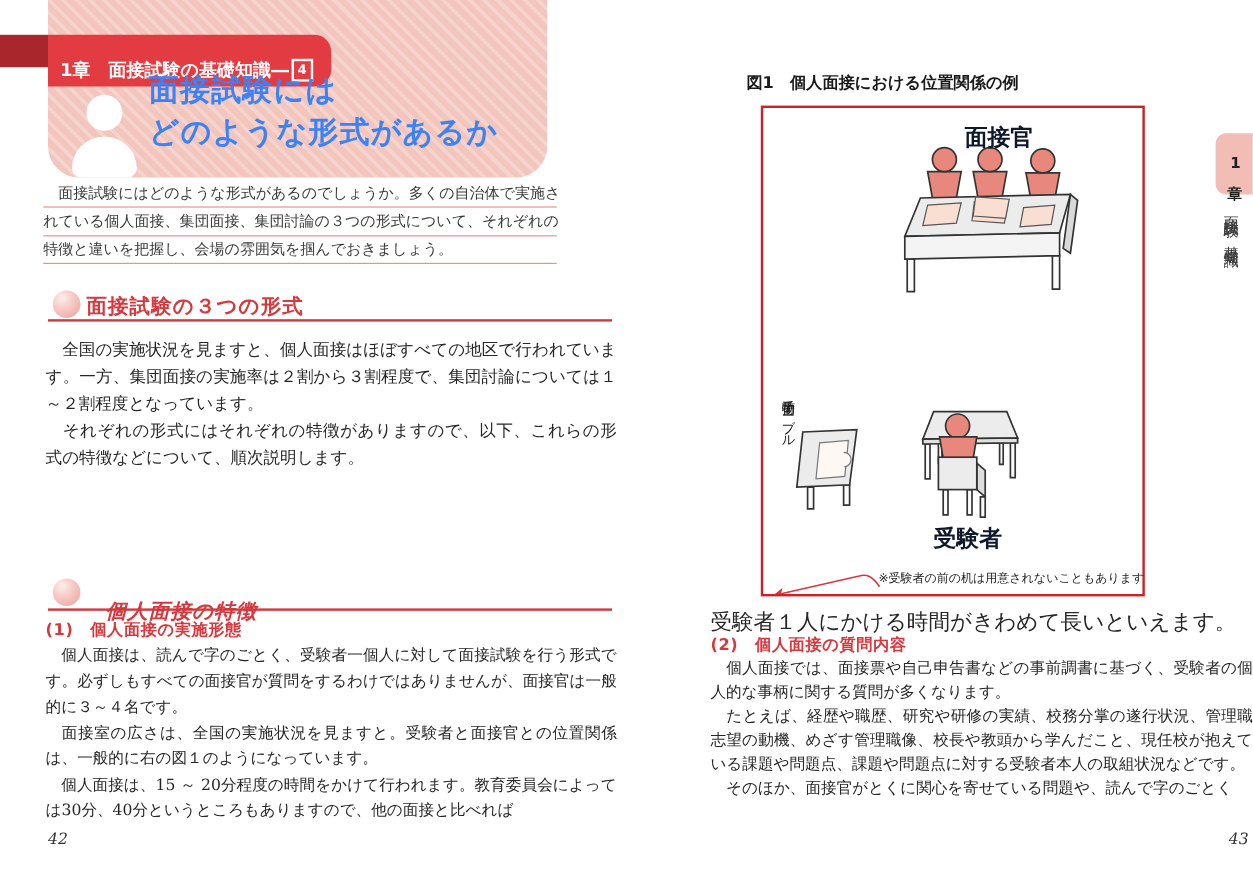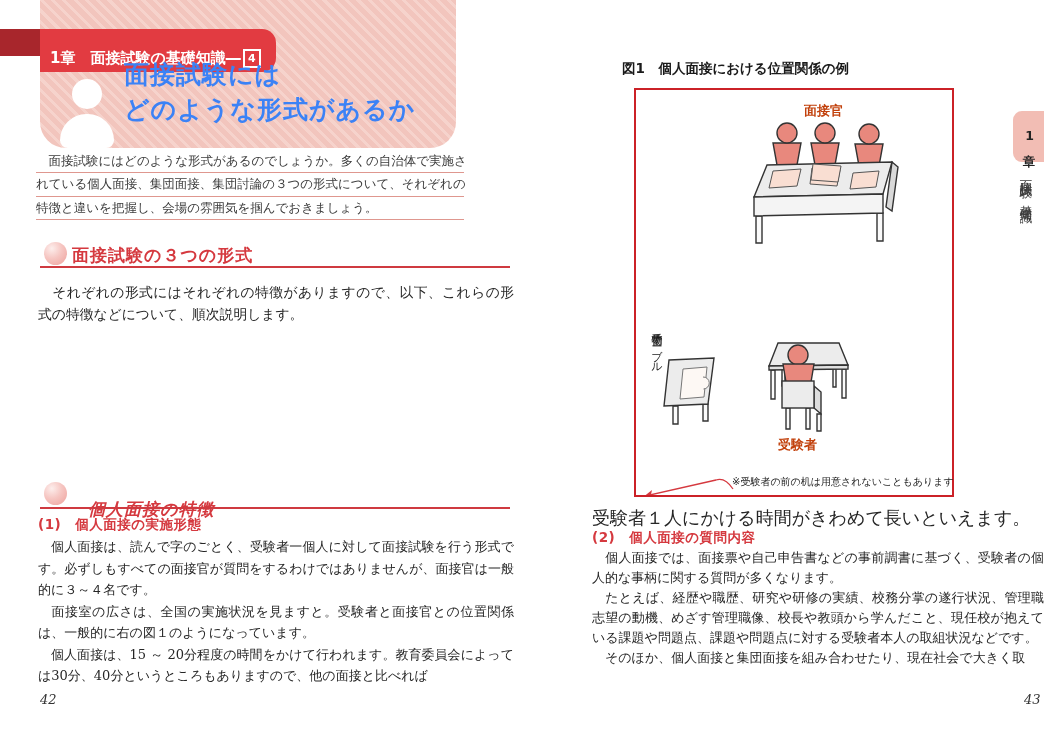--- a/index.html
+++ b/index.html
@@ -40,21 +40,21 @@
   .col1{left:38px;top:281px;width:476px;font-size:13.8px;line-height:22.4px;}
   .col2{left:38px;top:536px;width:476px;font-size:13px;line-height:21.5px;}
   .colR{left:592px;top:548px;width:452px;font-size:13px;line-height:20px;}
   .p0R{left:592px;top:506px;width:452px;font-size:18px;font-family:"DejaVu Serif",serif;color:#262626;white-space:nowrap;}
   .bold{font-weight:bold;}
   .pagenum{font-family:"DejaVu Serif",serif;font-style:italic;font-size:13px;color:#333;}
 
   
   .fig-caption{left:622px;top:60px;font-weight:bold;font-size:13.5px;color:#1a1a1a;}
   .fig-box{left:634px;top:88px;width:316px;height:405px;border:2px solid #cb2127;background:#fff;}
-  .fig-label{position:absolute;font-weight:bold;font-size:13px;color:#c2410c;}
+  .fig-label{position:absolute;font-weight:bold;font-size:19px;color:#0f172a;}
   .fig-label-v{position:absolute;writing-mode:vertical-rl;text-orientation:upright;
     font-size:11px;color:#1a1a1a;letter-spacing:1px;}
   .fig-note{position:absolute;font-size:10px;color:#222;white-space:nowrap;}
 
   
   .side-tab{left:1013px;top:111px;width:31px;height:51px;background:#f2bdb4;border-radius:9px 0 0 9px;
     display:flex;align-items:center;justify-content:center;}
   .side-tab-text{writing-mode:vertical-rl;text-orientation:upright;font-weight:bold;font-size:12.5px;color:#222;letter-spacing:1px;}
   .side-label{left:1017px;top:170px;writing-mode:vertical-rl;text-orientation:upright;
     font-size:12.5px;color:#3a3a3a;letter-spacing:2px;}
@@ -86,20 +86,21 @@
   <div class="lead-line">　面接試験にはどのような形式があるのでしょうか。多くの自治体で実施さ</div>
   <div class="lead-line">れている個人面接、集団面接、集団討論の３つの形式について、それぞれの</div>
   <div class="lead-line">特徴と違いを把握し、会場の雰囲気を掴んでおきましょう。</div>
 </div>
 
 <div class="abs ball" style="left:44px;top:242px;"></div>
 <div class="abs sec-head" style="left:72px;top:244px;">面接試験の３つの形式</div>
 <div class="abs sec-line" style="left:40px;top:266px;"></div>
 
 <div class="abs col col1">
+  <p>　全国の実施状況を見ますと、個人面接はほぼすべての地区で行われています。一方、集団面接の実施率は２割から３割程度で、集団討論については１～２割程度となっています。</p>
   <p>　それぞれの形式にはそれぞれの特徴がありますので、以下、これらの形式の特徴などについて、順次説明します。</p>
 </div>
 
 <div class="abs ball" style="left:44px;top:482px;"></div>
 <div class="abs sec-head" style="left:88px;top:498px;font-style:italic;">個人面接の特徴</div>
 <div class="abs sec-line" style="left:40px;top:507px;"></div>
 <div class="abs subhead" style="left:38px;top:516px;">(1)　個人面接の実施形態</div>
 
 <div class="abs col col2">
   <p>　個人面接は、読んで字のごとく、受験者一個人に対して面接試験を行う形式です。必ずしもすべての面接官が質問をするわけではありませんが、面接官は一般的に３～４名です。</p>
@@ -178,21 +179,21 @@
   <div class="fig-label" style="left:142px;top:346px;">受験者</div>
   <div class="fig-note" style="left:96px;top:385px;">※受験者の前の机は用意されないこともあります</div>
 </div>
 
 <div class="abs p0R">受験者１人にかける時間がきわめて長いといえます。</div>
 <div class="abs subhead" style="left:592px;top:529px;">(2)　個人面接の質問内容</div>
 
 <div class="abs col colR">
   <p>　個人面接では、面接票や自己申告書などの事前調書に基づく、受験者の個人的な事柄に関する質問が多くなります。</p>
   <p>　たとえば、経歴や職歴、研究や研修の実績、校務分掌の遂行状況、管理職志望の動機、めざす管理職像、校長や教頭から学んだこと、現任校が抱えている課題や問題点、課題や問題点に対する受験者本人の取組状況などです。</p>
-  <p>　そのほか、個人面接と集団面接を組み合わせたり、現在社会で大きく取</p>
+  <p>　そのほか、面接官がとくに関心を寄せている問題や、読んで字のごとく</p>
 </div>
 
 <div class="abs pagenum" style="left:1024px;top:692px;">43</div>
 
 <div class="abs side-tab">
   <div class="side-tab-text">1章</div>
 </div>
 <div class="abs side-label">面接試験の基礎知識</div>
 
 </body></html>

